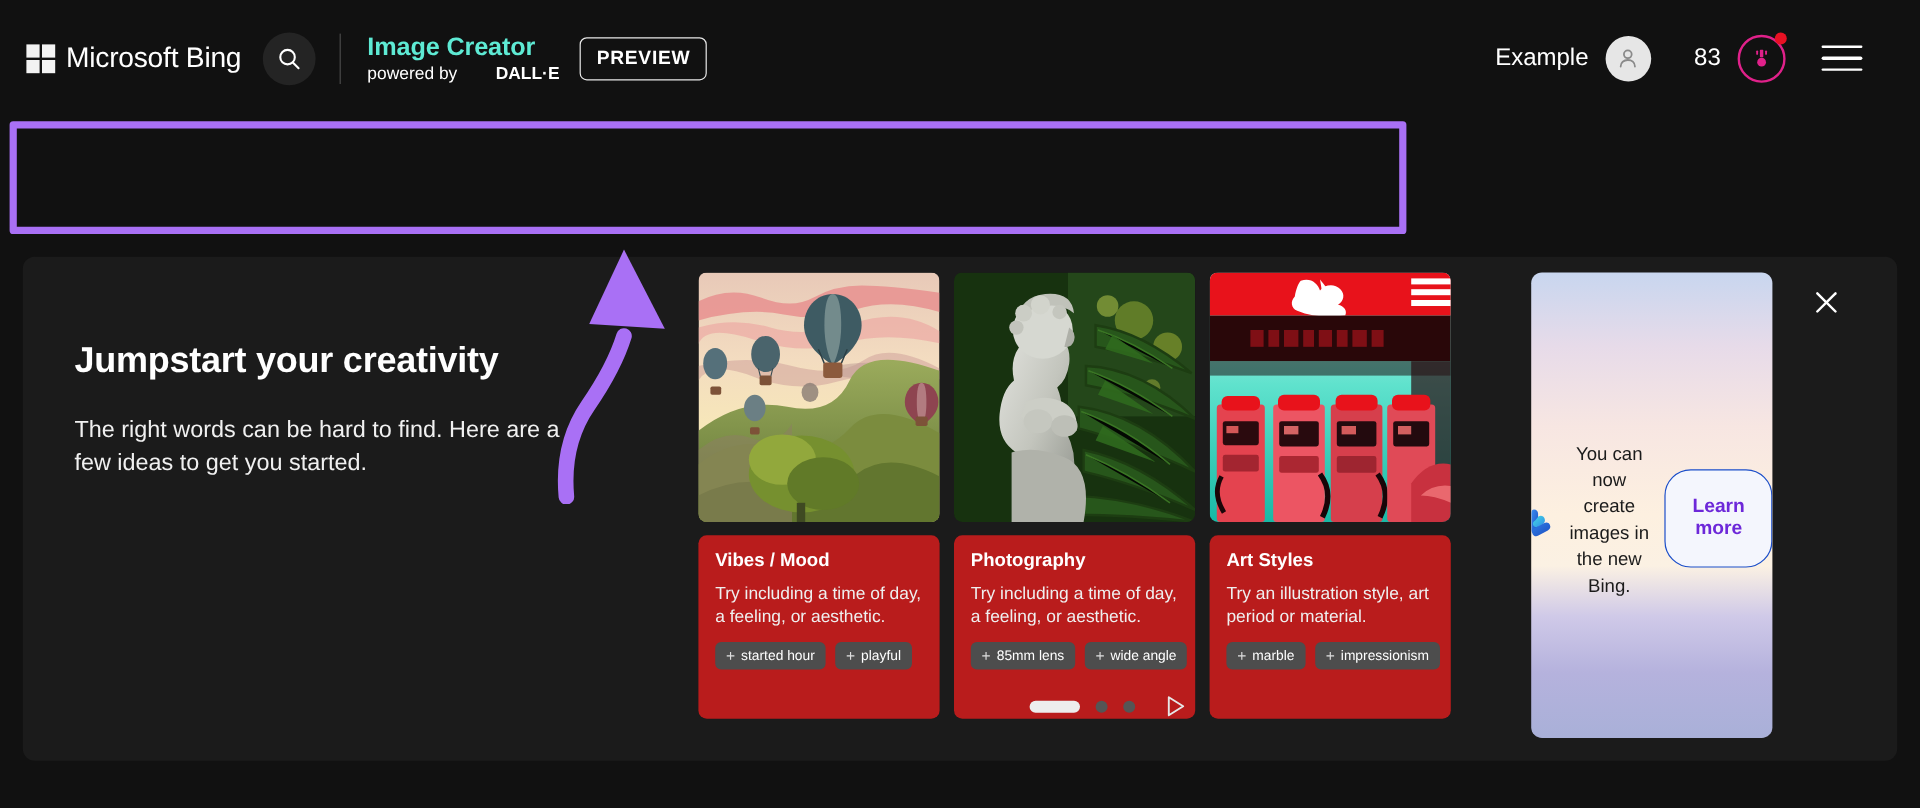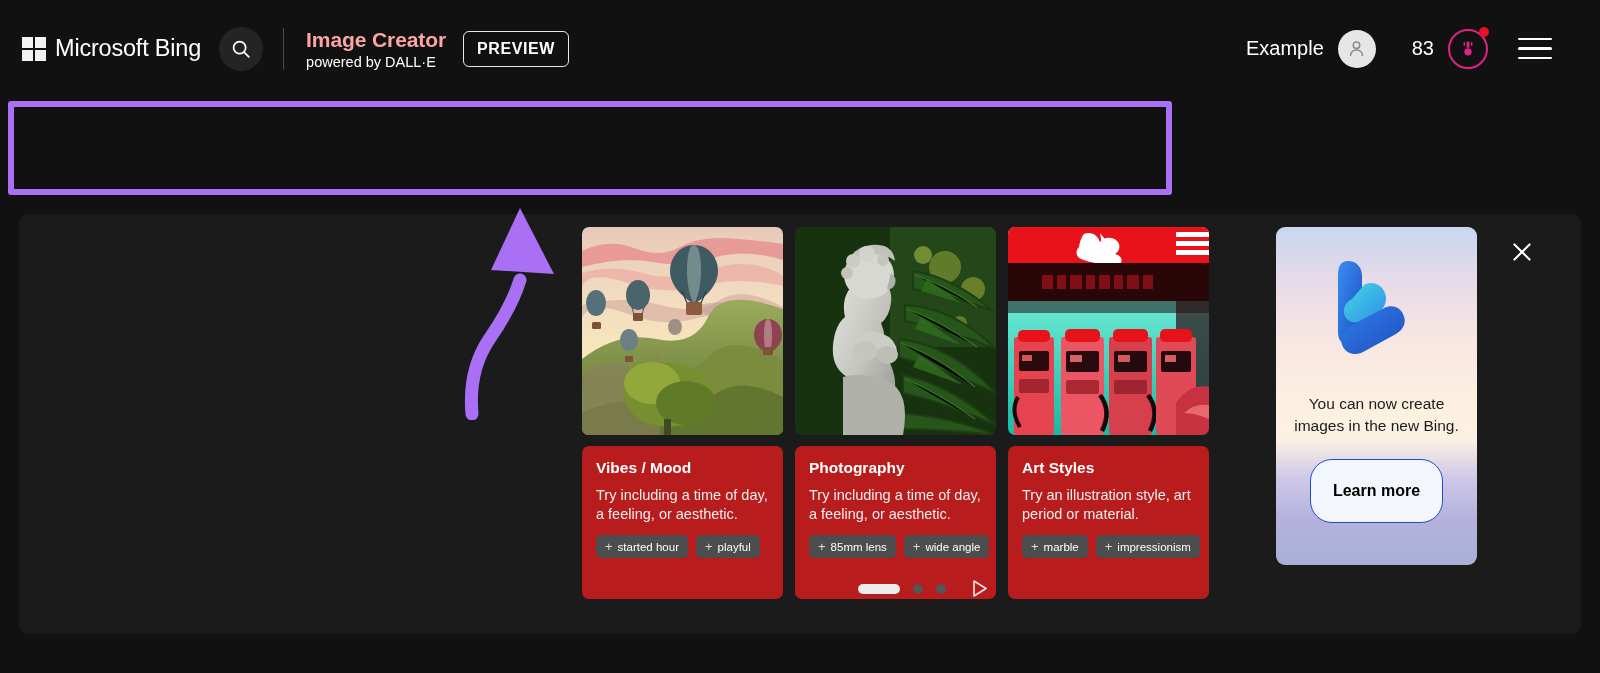--- a/index.html
+++ b/index.html
@@ -19,23 +19,23 @@
   .ms-logo { width: 24px; height: 24px; display: grid;
     grid-template-columns: 11px 11px; grid-template-rows: 11px 11px; gap: 2px; }
   .ms-logo i { background: #f3f3f3; display: block; }
   .brand-name { color: #ffffff; font-size: 23.5px; letter-spacing: -0.2px;
     margin-left: 9px; white-space: nowrap; }
   .search-circle { width: 44px; height: 44px; border-radius: 50%;
     background: #242424; margin-left: 18px;
     display: flex; align-items: center; justify-content: center; }
   .vdiv { width: 1px; height: 42px; background: #4a4a4a; margin: 0 22px 0 20px; }
   .titleblock { display: flex; flex-direction: column; justify-content: center; }
-  .app-title { color: #fca5a5; font-size: 21px; font-weight: bold; letter-spacing: -0.1px; }
+  .app-title { color: #5eead4; font-size: 21px; font-weight: bold; letter-spacing: -0.1px; }
   .app-sub { color: #ffffff; font-size: 14.5px; margin-top: 2px; }
-  .app-sub b { font-weight: normal; }
+  .app-sub b { font-weight: bold; margin-left: 28px; }
   .preview-pill { margin-left: 17px; border: 1.5px solid #e8e8e8;
     border-radius: 6px; color: #ffffff; font-size: 16px; font-weight: bold;
     letter-spacing: 0.6px; padding: 8px 13px; }
 
   .hdr-right { margin-left: auto; display: flex; align-items: center;
     padding-right: 36px; }
   .acct-name { color: #ffffff; font-size: 20px; }
   .avatar { width: 38px; height: 38px; border-radius: 50%; background: #e6e6e6;
     margin-left: 14px; display: flex; align-items: center; justify-content: center; }
   .rewards-count { color: #ffffff; font-size: 20px; margin-left: 36px; }
@@ -110,30 +110,30 @@
     padding: 13px 13px 20px 14px; height: 153px; }
   .card-title { color: #ffffff; font-size: 15.5px; font-weight: bold; }
   .card-desc { color: #efefef; font-size: 14.5px; line-height: 19px; margin-top: 9px; }
   .chips { display: flex; gap: 8px; margin-top: 11px; }
   .chip { background: #4d4d4d; border-radius: 5px; color: #ffffff; font-size: 11.5px;
     padding: 5px 9px; display: flex; align-items: center; gap: 5px; cursor: pointer;
     white-space: nowrap; }
   .chip .plus { font-size: 13px; color: #dcdcdc; line-height: 1; }
 
   
-  .promo { position: absolute; left: 1257px; top: 13px; width: 201px; height: 338px;
+  .promo { position: absolute; left: 1257px; top: 13px; width: 201px; height: 388px;
     border-radius: 9px; overflow: hidden;
     background: linear-gradient(180deg, #c8d6ef 0%, #e7dbe9 16%, #f7e6e2 33%,
       #fdf0e0 52%, #fbf1e3 63%, #cfc9e8 74%, #b5b2dd 86%, #a9b0d8 100%);
-    display: flex; flex-direction: column; align-items: center; }
+    display: flex; flex-direction: row; align-items: center; }
   .promo-logo { margin-top: 32px; }
   .promo-text { color: #1b1b1b; font-size: 15.5px; line-height: 22px; text-align: center;
     margin-top: 26px; padding: 0 10px; }
   .promo-btn { margin-top: 22px; background: #f4f6fd; border: 1.8px solid #1b4ec9;
-    border-radius: 22px; color: #000000; font-size: 16px; font-weight: bold;
+    border-radius: 22px; color: #6d28d9; font-size: 16px; font-weight: bold;
     padding: 22px 22px; cursor: pointer; font-family: "Liberation Sans", sans-serif; }
 
   
   .pager { position: absolute; left: 563px; top: 365px; width: 682px;
     display: flex; align-items: center; justify-content: center; gap: 13px; }
   .pg-pill { width: 42px; height: 10px; border-radius: 5px; background: #ededed;
     cursor: pointer; }
   .pg-dot { width: 10px; height: 10px; border-radius: 50%; background: #555555;
     cursor: pointer; }
   .pg-next { margin-left: 12px; cursor: pointer; display: flex; align-items: center; }
@@ -232,20 +232,24 @@
 
 <div class="panel">
 
   <div class="panel-close">
     <svg width="26" height="26" viewBox="0 0 24 24" stroke="#ffffff" stroke-width="1.9" stroke-linecap="round">
       <line x1="5" y1="5" x2="19" y2="19"></line>
         <line x1="19" y1="5" x2="5" y2="19"></line>
     </svg>
   </div>
 
+  <div class="jump-text">
+    <div class="jump-title">Jumpstart your creativity</div>
+    <div class="jump-sub">The right words can be hard to find. Here are a few ideas to get you started.</div>
+  </div>
 
   <div class="cards">
 
     <div class="card">
       <div class="card-thumb">
         <svg class="art" viewBox="0 0 201 208" preserveAspectRatio="xMidYMid slice">
           <defs>
             <linearGradient id="skyA" x1="0" y1="0" x2="0" y2="1">
               <stop offset="0" stop-color="#e8c9b8"></stop>
                 <stop offset="0.35" stop-color="#f3dcc0"></stop>

